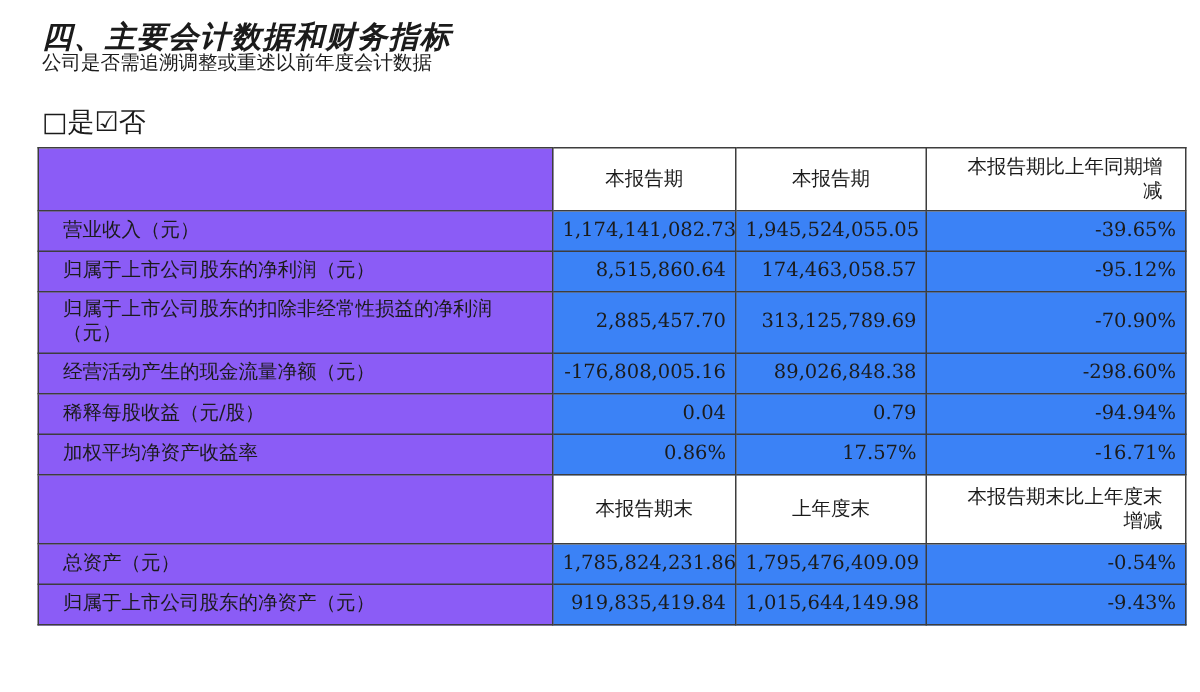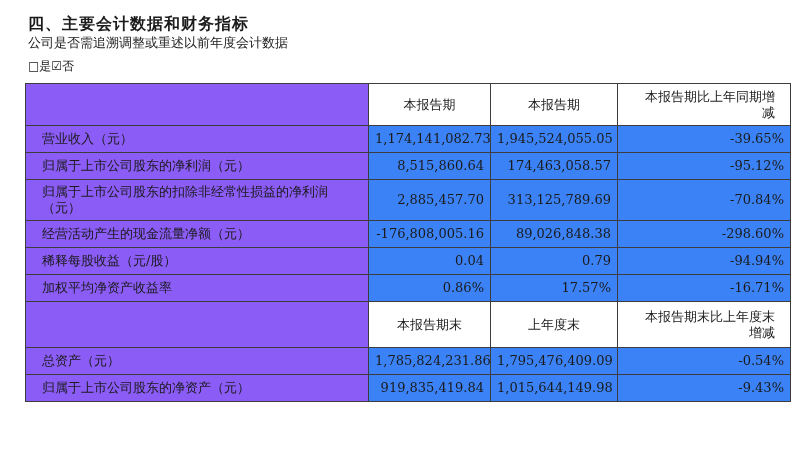--- a/index.html
+++ b/index.html
@@ -5,24 +5,24 @@
   * { margin:0; padding:0; box-sizing:border-box; }
   html,body { background:#ffffff; }
   body {
     width:800px; height:461px; overflow:hidden;
     font-family:"DejaVu Serif","Liberation Serif",serif;
     color:#1b1b1b;
   }
   .content { padding:14px 10px 0 28px; }
   .section-title {
     font-family:"DejaVu Sans","Liberation Sans",sans-serif;
-    font-size:16px; font-weight:bold; line-height:20px; letter-spacing:1px;
+    font-size:20px; font-weight:bold; line-height:20px; letter-spacing:1px;font-style:italic;
   }
   .question { font-size:13px; line-height:17px; }
-  .checkline { margin-top:7px; font-size:12px; line-height:17px; }
+  .checkline { margin-top:22px; font-size:18px; line-height:17px; }
   .checkline .box { font-family:"DejaVu Sans","Liberation Sans",sans-serif; }
 
   table.fin {
     margin:8px 0 0 -3px;
     border-collapse:collapse;
     table-layout:fixed;
     width:765px;
   }
   .fin col.c1 { width:343px; }
   .fin col.c2 { width:122px; }
@@ -87,21 +87,21 @@
       <td class="lblcell">归属于上市公司股东的净利润（元）</td>
       <td class="val">8,515,860.64</td>
       <td class="val">174,463,058.57</td>
       <td class="val">-95.12%</td>
     </tr>
 
     <tr class="data">
       <td class="lblcell">归属于上市公司股东的扣除非经常性损益的净利润（元）</td>
       <td class="val">2,885,457.70</td>
       <td class="val">313,125,789.69</td>
-      <td class="val">-70.84%</td>
+      <td class="val">-70.90%</td>
     </tr>
 
     <tr class="data">
       <td class="lblcell">经营活动产生的现金流量净额（元）</td>
       <td class="val">-176,808,005.16</td>
       <td class="val">89,026,848.38</td>
       <td class="val">-298.60%</td>
     </tr>
 
 

